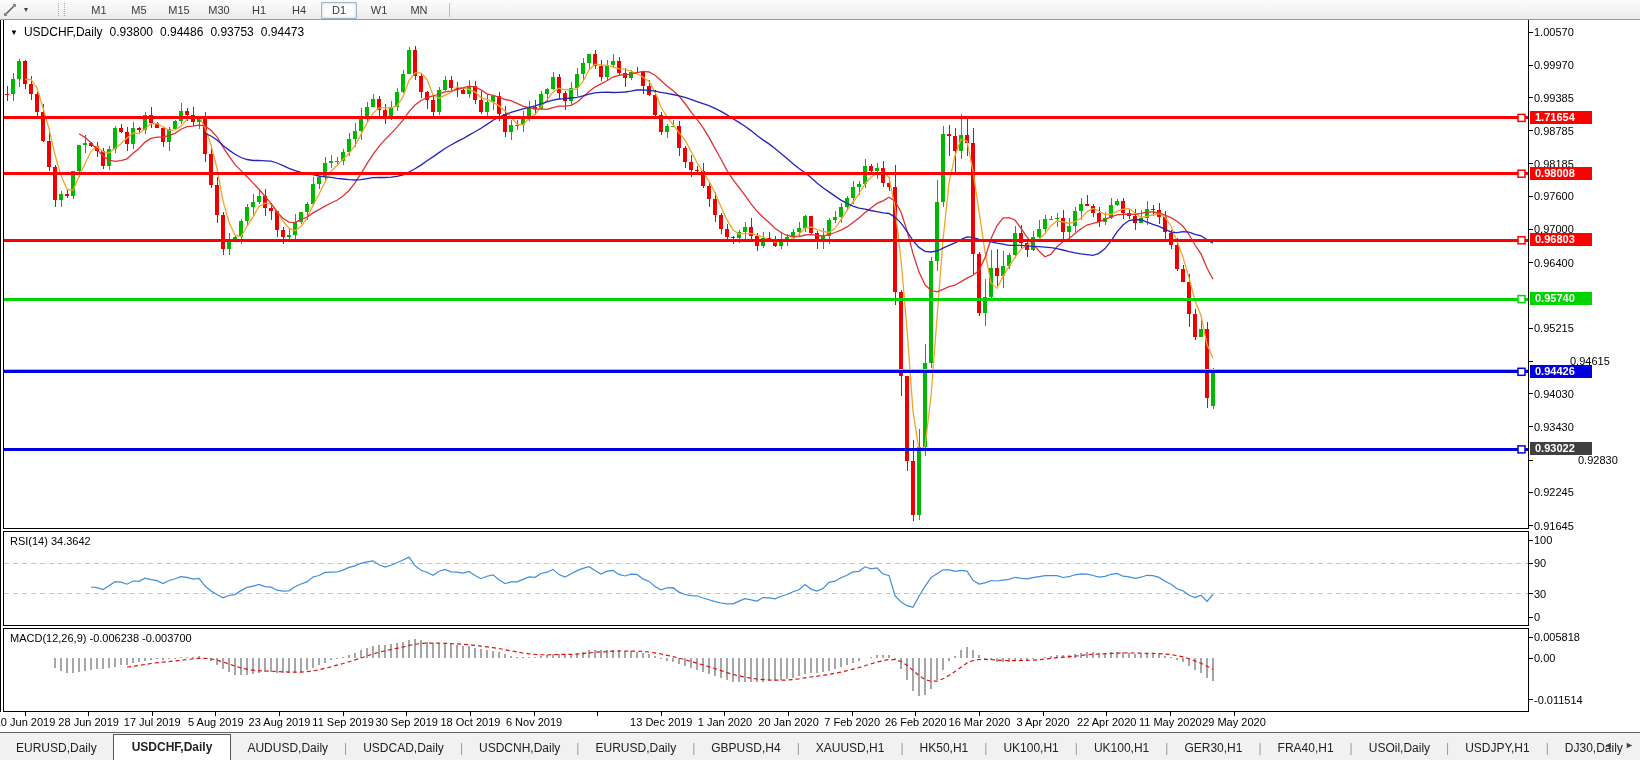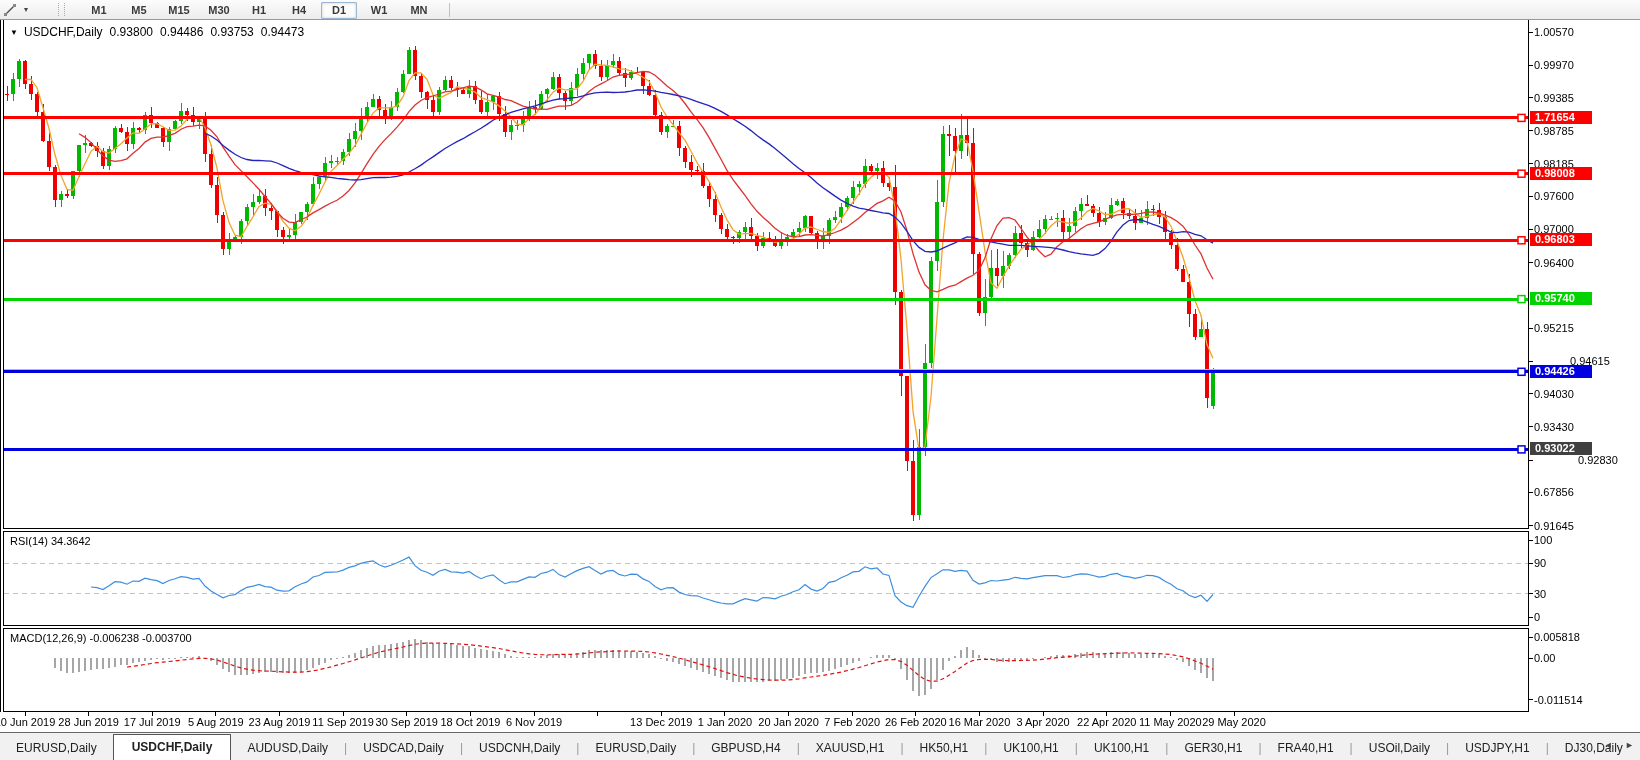--- a/index.html
+++ b/index.html
@@ -6,21 +6,21 @@
   body{width:1640px;height:760px;position:relative;overflow:hidden;background:#fff;
        font-family:"Liberation Sans",sans-serif;-webkit-font-smoothing:antialiased;}
   
   #toolbar{position:absolute;left:0;top:0;width:1640px;height:19px;
     background:linear-gradient(#fcfcfc,#ececec);border-bottom:1px solid #999;
     display:flex;align-items:center;z-index:10;}
   .toolico{width:20px;height:17px;display:flex;align-items:center;justify-content:center;}
   .toolarrow{font-size:8px;color:#444;width:12px;text-align:center;cursor:default;}
   .grip{width:5px;height:13px;margin:0 14px 0 26px;border-left:1px dotted #aaa;border-right:1px dotted #aaa;}
   .tfbtn{min-width:22px;padding:0 6px;height:15px;line-height:15px;text-align:center;
-    font-size:11px;font-weight:bold;color:#3a3a3a;margin:0 2px;border:1px solid transparent;border-radius:1px;}
+    font-size:11px;font-weight:normal;color:#3a3a3a;margin:0 2px;border:1px solid transparent;border-radius:1px;}
   .tfbtn.active{background:#fdfdfd;border:1px solid #9db6cf;box-shadow:inset 0 0 3px #c9c9c9;}
   .tsep{width:1px;height:14px;background:#c0c0c0;margin:0 10px;}
   
   .panel{position:absolute;left:3px;width:1526px;border:1px solid #000;box-sizing:border-box;
     background:transparent;z-index:3;pointer-events:none;}
   #p-main{top:19px;height:510px;}
   #p-rsi{top:531px;height:95px;}
   #p-macd{top:628px;height:84px;}
   #leftedge{position:absolute;left:0;top:19px;height:693px;width:1px;background:#000;z-index:3;}
   
@@ -768,21 +768,21 @@
     <div class="axislab" style="top: 124.71px;">0.98785</div>
     <div class="axislab" style="top: 157.891px;">0.98185</div>
     <div class="axislab" style="top: 190.241px;">0.97600</div>
     <div class="axislab" style="top: 223.421px;">0.97000</div>
     <div class="axislab" style="top: 256.601px;">0.96400</div>
     <div class="axislab" style="top: 322.131px;">0.95215</div>
     <div class="axislab" style="top: 355.311px; padding-left: 36px;">0.94615</div>
     <div class="axislab" style="top: 387.662px;">0.94030</div>
     <div class="axislab" style="top: 420.842px;">0.93430</div>
     <div class="axislab" style="top: 454.022px; padding-left: 44px;">0.92830</div>
-    <div class="axislab" style="top: 486.373px;">0.67856</div>
+    <div class="axislab" style="top: 486.373px;">0.92245</div>
     <div class="axislab" style="top: 519.553px;">0.91645</div>
     <div class="axislab" style="top: 534px;">100</div>
     <div class="axislab" style="top: 557.1px;">90</div>
     <div class="axislab" style="top: 587.9px;">30</div>
     <div class="axislab" style="top: 611px;">0</div>
     <div class="axislab" style="top: 631.003px;">0.005818</div>
     <div class="axislab" style="top: 652px;">0.00</div>
     <div class="axislab" style="top: 693.554px;">-0.011514</div>
     <div class="datelab" style="left: 25px;">10 Jun 2019</div>
     <div class="datelab" style="left: 88.63px;">28 Jun 2019</div>

